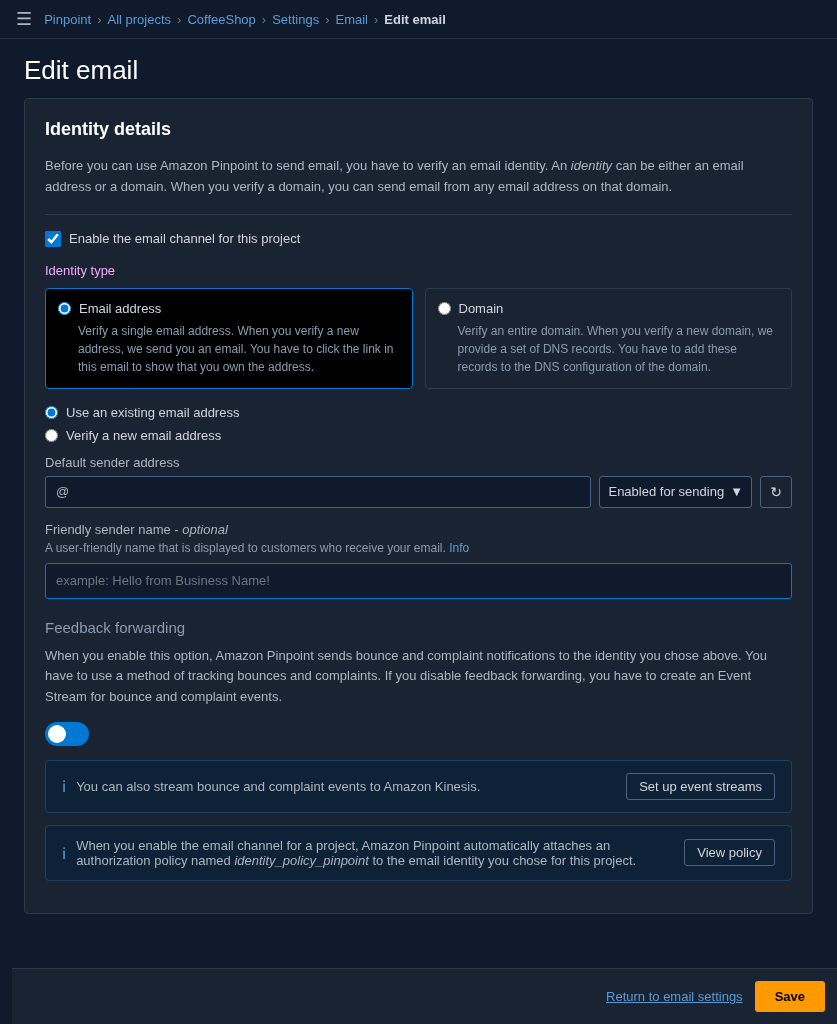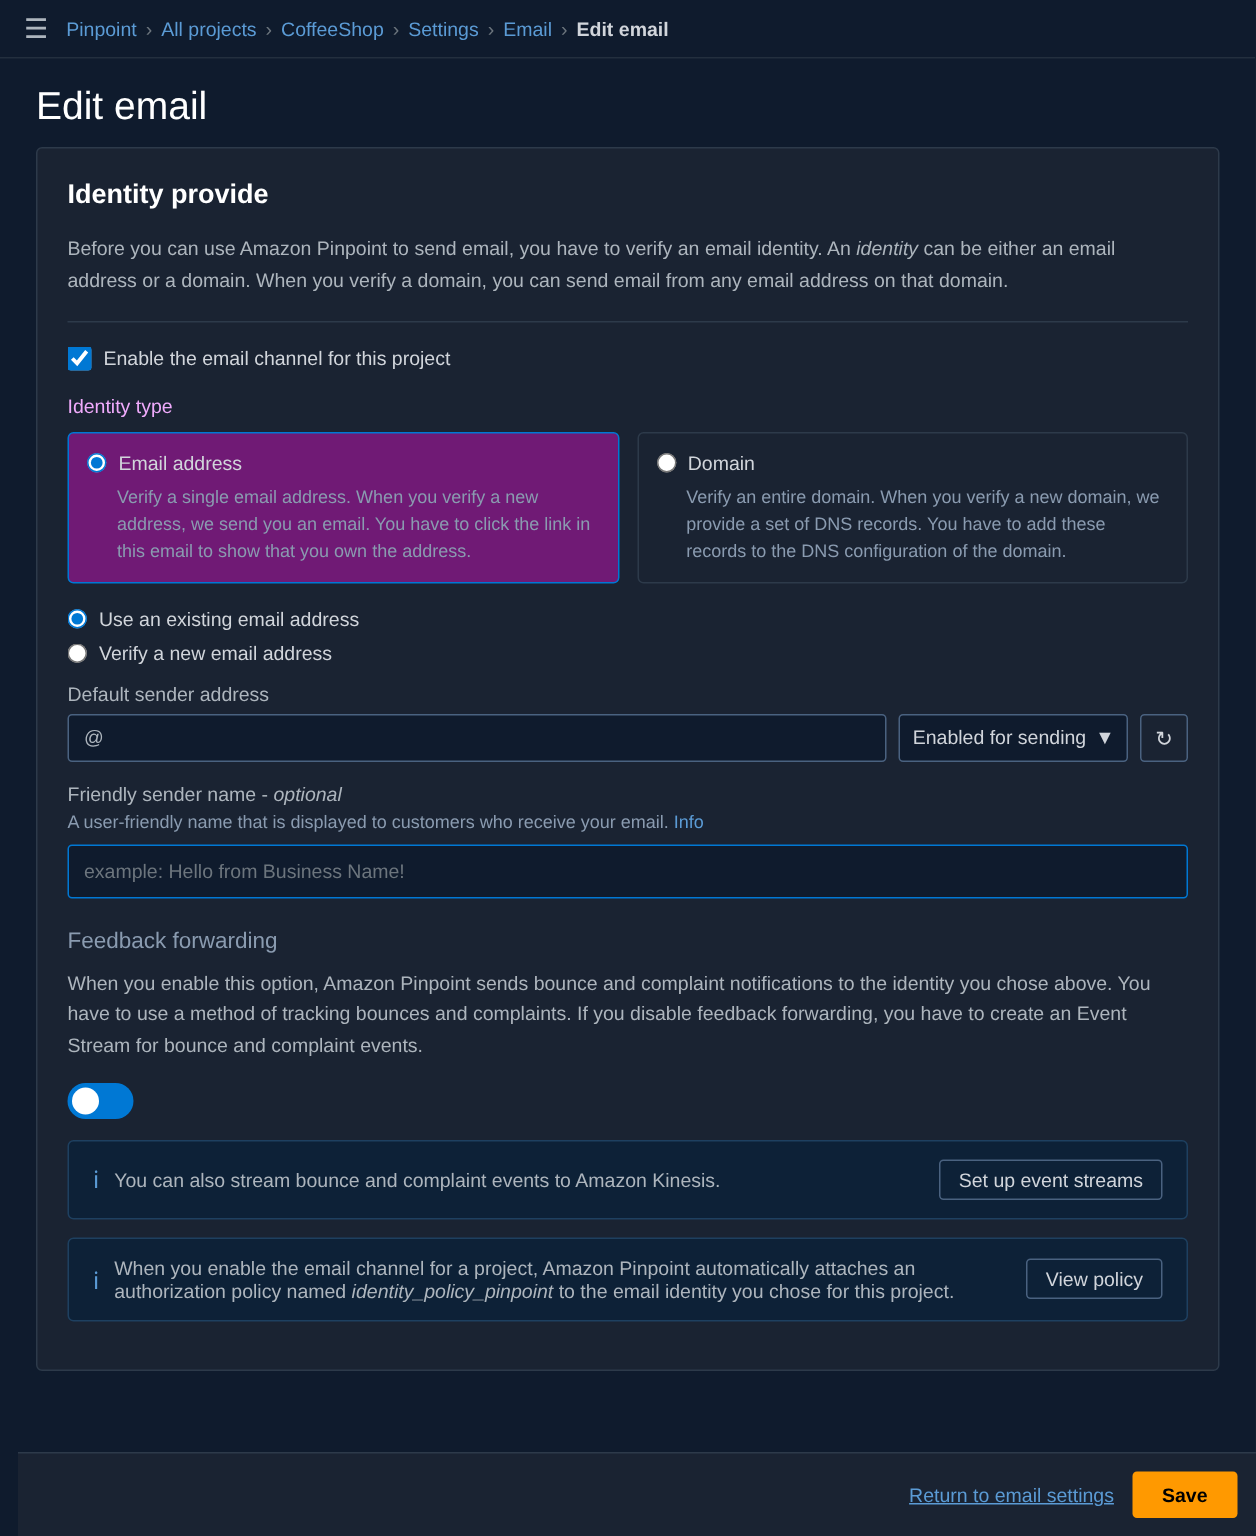--- a/index.html
+++ b/index.html
@@ -98,21 +98,21 @@
       margin-bottom: 16px;
     }
     .identity-option {
       border: 1px solid #2d3a4a;
       border-radius: 4px;
       padding: 12px;
       cursor: pointer;
     }
     .identity-option.selected {
       border-color: #0078d4;
-      background-color: #701a75;
+      background-color: #000000;
     }
     .identity-option-header {
       display: flex;
       align-items: center;
       gap: 8px;
       margin-bottom: 6px;
     }
     .identity-option-header input[type="radio"] {
       accent-color: #0078d4;
     }
@@ -343,21 +343,21 @@
     <a class="breadcrumb-link">Email</a>
     <span class="breadcrumb-sep">›</span>
     <span class="breadcrumb-current">Edit email</span>
   </nav>
 </div>
 
 <h1 class="page-title">Edit email</h1>
 
 <div class="main-content">
   <div class="card">
-    <div class="card-title">Identity provide</div>
+    <div class="card-title">Identity details</div>
 
     <div class="info-text">
       Before you can use Amazon Pinpoint to send email, you have to verify an email identity. An <em>identity</em> can be either an email address or a domain. When you verify a domain, you can send email from any email address on that domain.
     </div>
 
     
     <div class="checkbox-row">
       <input type="checkbox" checked="" id="enable-channel" style="">
       <label for="enable-channel" class="checkbox-label">Enable the email channel for this project</label>
     </div>

